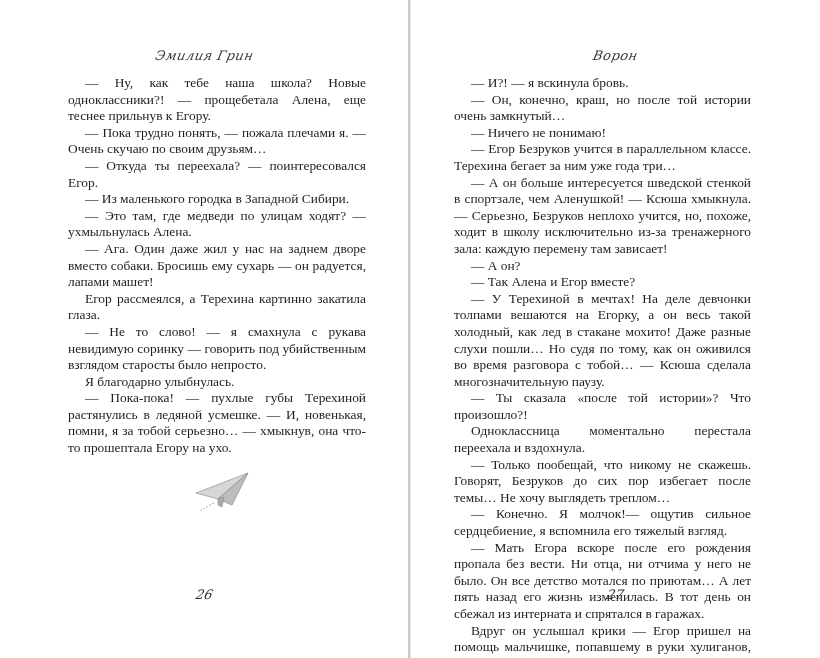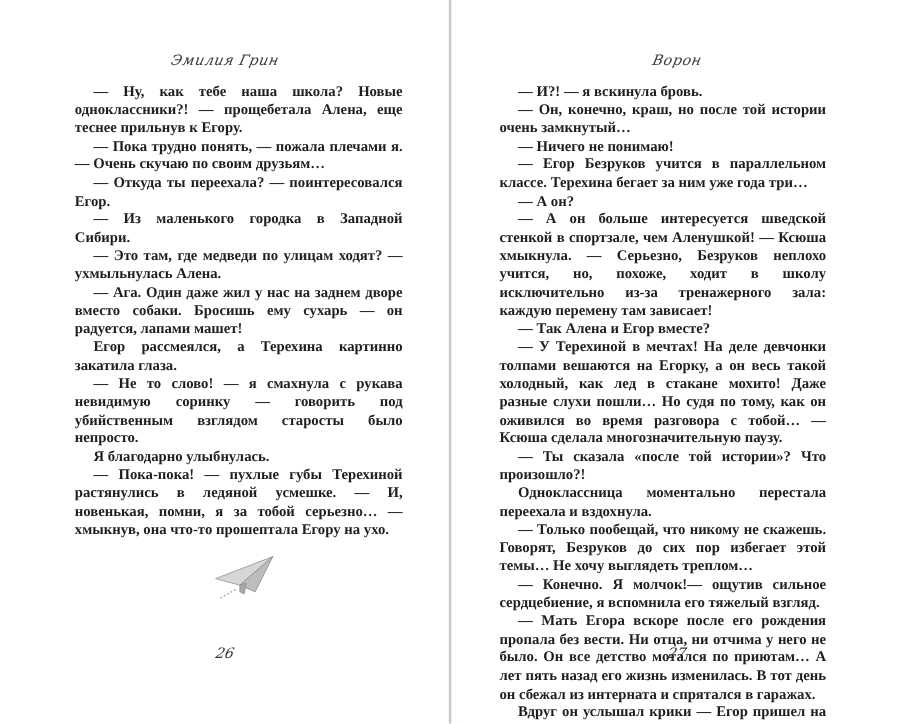--- a/index.html
+++ b/index.html
@@ -63,21 +63,20 @@
       font-size: 13.4px;
       line-height: 16.6px;
       text-align: justify;
       hyphens: manual;
     }
     .page.left .text-block { left: 68px; width: 298px; }
     .page.right .text-block { left: 43px; width: 297px; }
     .text-block p {
       margin: 0;
       text-indent: 17px;
-      font-weight: bold;
     }
     .break-ornament {
       height: 70px;
       position: relative;
     }
     .break-ornament svg {
       position: absolute;
       left: 120px;
       top: 14px;
     }
@@ -130,27 +129,27 @@
   <div class="gutter-shade"></div>
 
   <div class="page right">
     <div class="running-head">Ворон</div>
     <div class="text-block">
       <div id="right-text">
           <p>— И?! — я вскинула бровь.</p>
           <p>— Он, конечно, краш, но после той истории очень замкнутый…</p>
           <p>— Ничего не понимаю!</p>
           <p>— Егор Безруков учится в параллельном классе. Терехина бегает за ним уже года три…</p>
+          <p>— А он больше интересуется шведской стенкой в спортзале, чем Аленушкой! — Ксюша хмыкнула. — Серьезно, Безруков неплохо учится, но, похоже, ходит в школу исключительно из-за тренажерного зала: каждую перемену там зависает!</p>
           <p>— А он?</p>
-          <p>— А он больше интересуется шведской стенкой в спортзале, чем Аленушкой! — Ксюша хмыкнула. — Серьезно, Безруков неплохо учится, но, похоже, ходит в школу исключительно из-за тренажерного зала: каждую перемену там зависает!</p>
           <p>— Так Алена и Егор вместе?</p>
           <p>— У Терехиной в мечтах! На деле девчонки толпами вешаются на Егорку, а он весь такой холодный, как лед в стакане мохито! Даже разные слухи пошли… Но судя по тому, как он оживился во время разговора с тобой… — Ксюша сделала многозначительную паузу.</p>
           <p>— Ты сказала «после той истории»? Что произошло?!</p>
           <p>Одноклассница моментально перестала переехала и вздохнула.</p>
-          <p>— Только пообещай, что никому не скажешь. Говорят, Безруков до сих пор избегает этой темы… Не хочу выглядеть треплом…</p>
+          <p>— Только пообещай, что никому не скажешь. Говорят, Безруков до сих пор избегает после темы… Не хочу выглядеть треплом…</p>
           <p>— Конечно. Я молчок!— ощутив сильное сердцебиение, я вспомнила его тяжелый взгляд.</p>
           <p>— Мать Егора вскоре после его рождения пропала без вести. Ни отца, ни отчима у него не было. Он все детство мотался по приютам… А лет пять назад его жизнь изменилась. В тот день он сбежал из интерната и спрятался в гаражах.</p>
           <p>Вдруг он услышал крики — Егор пришел на помощь мальчишке, попавшему в руки хулиганов, но силы оказались неравны… Перед тем как скрыться, они ударили того мальчика ножом и забрали у него все деньги и телефон, а Егора жестоко избили.</p>
         </div>
     </div>
     <div class="folio">27</div>
   </div>
 
 </div>
 

